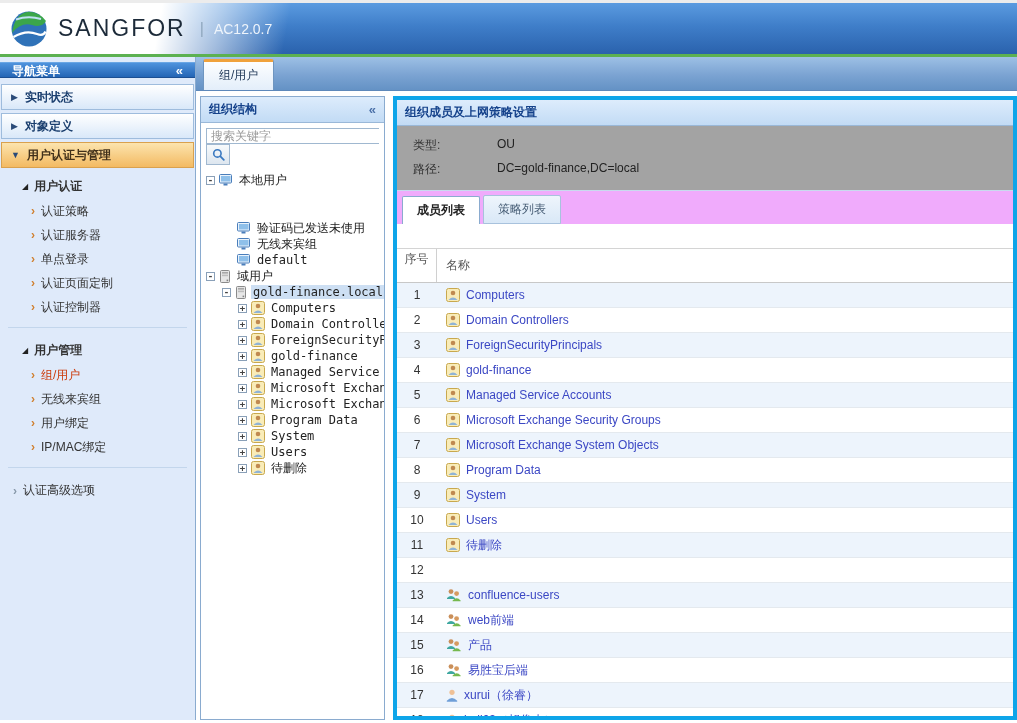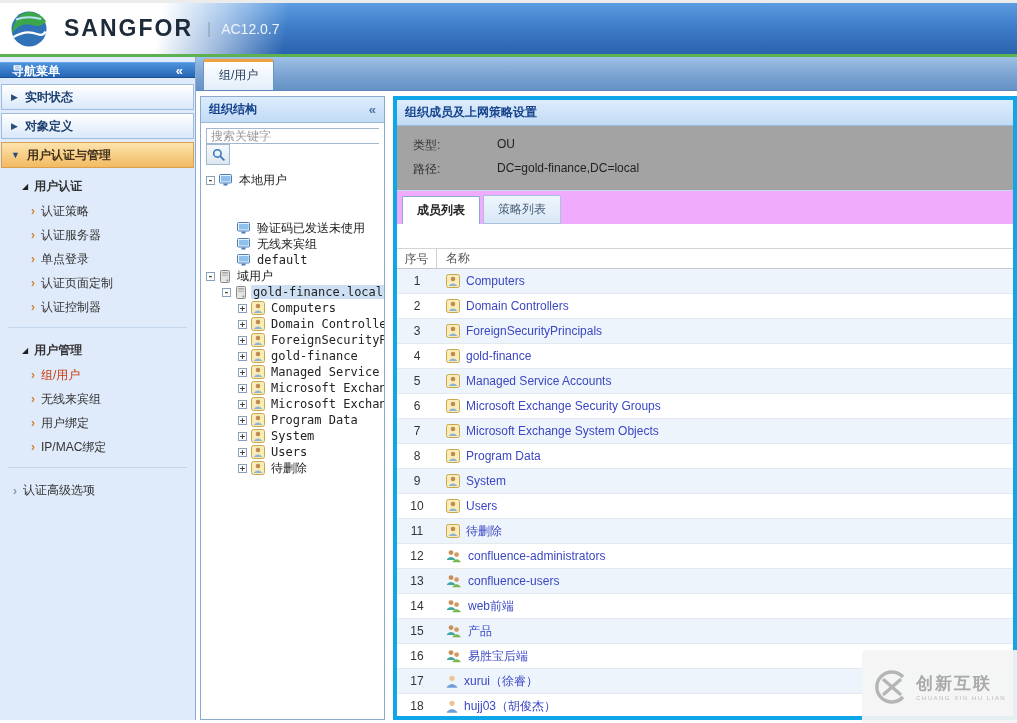--- a/index.html
+++ b/index.html
@@ -7,21 +7,21 @@
   body { font-family:"Liberation Sans","DejaVu Sans",sans-serif; font-size:12px; color:#333; }
   .page { position:relative; width:1017px; height:723px; overflow:hidden; background:#fff; }
 
   
   .app-header { position:relative; height:57px; border-top:3px solid #ececec;
     background:linear-gradient(#5b9be0 0%, #3f7ec9 45%, #2a62ad 100%);
     border-bottom:3px solid #5cb151; overflow:hidden; }
   .logo-fade { position:absolute; left:0; top:0; height:100%; width:330px;
     background:linear-gradient(100deg,#ffffff 0%,#ffffff 48%,rgba(255,255,255,.55) 66%,rgba(255,255,255,0) 86%); }
   .logo-wrap { position:relative; display:flex; align-items:center; height:100%; padding-left:10px; }
-  .brand-text { font-weight:bold; font-size:23px; letter-spacing:2px; color:#1c2a39; margin-left:16px; }
+  .brand-text { font-weight:normal; font-size:23px; letter-spacing:2px; color:#1c2a39; margin-left:10px; }
   .brand-sep { color:#8fa6bd; font-size:16px; margin:0 10px 0 14px; }
   .brand-ver { color:#eef4fb; font-size:14px; }
 
   
   .body-row { display:flex; height:663px; }
 
   
   .sidebar { width:196px; background:#dfeafa; border-right:1px solid #8aabcf; padding-top:5px; }
   .side-head { height:16px; margin:0 0 6px 0; display:flex; align-items:flex-start; justify-content:space-between;
     padding:0 12px; background:linear-gradient(#4f93dd,#2465b5); color:#fff; font-weight:bold;
@@ -81,21 +81,21 @@
   .info-box { background:#a3a3a3; border-bottom:1px solid #c8daee; padding:11px 16px 12px 16px; }
   .info-row { display:flex; margin-bottom:7px; }
   .info-row:last-child { margin-bottom:0; }
   .info-label { width:84px; color:#333; }
   .info-value { color:#222; }
   .mtabs { display:flex; align-items:flex-end; gap:3px; padding:7px 0 0 5px; height:33px; background:#f0abfc; }
   .mtab { padding:5px 14px; border:1px solid #a8c2dd; background:linear-gradient(#eef5fc,#d9e8f7);
     border-radius:2px 2px 0 0; color:#4a6078; cursor:pointer; }
   .mtab.active { background:#fff; border:1px solid #8aabcf; border-bottom:none; color:#222; font-weight:bold; }
   .table-wrap { margin-top:24px; flex:1; overflow:hidden; }
-  .thead { display:flex; height:21px; align-items:center; border-top:1px solid #d4d4d4; border-bottom:1px solid #c8c8c8; color:#555; }
+  .thead { display:flex; height:35px; align-items:center; border-top:1px solid #d4d4d4; border-bottom:1px solid #c8c8c8; color:#555; }
   .th-no { width:40px; text-align:center; border-right:1px solid #d0d0d0; height:100%; line-height:20px; }
   .th-name { flex:1; padding-left:9px; }
   .trow { display:flex; height:25px; align-items:center; border-bottom:1px solid #e4e9ee; }
   .trow.alt { background:#edf4fc; }
   .td-no { width:40px; text-align:center; color:#333; }
   .td-name { flex:1; display:flex; align-items:center; gap:6px; padding-left:9px; min-width:0; }
   .td-name .nm { color:#3b47c4; cursor:pointer; white-space:nowrap; }
 
   
   .watermark { position:absolute; right:0; bottom:0; width:155px; height:73px;
@@ -582,85 +582,74 @@
                         <rect x="0.5" y="0.5" width="13" height="13" rx="2" fill="#f9ecb8" stroke="#c8a84e"></rect>
                         <circle cx="7" cy="5" r="2.3" fill="#c08a50"></circle>
                         <path d="M2.5 12 Q7 7.2 11.5 12 Z" fill="#8fb3d6"></path>
                       </svg>
                     </span>
                     <span class="nm">待删除</span>
                   </span>
                 </div>
                 <div class="trow">
                   <span class="td-no">12</span>
+                </div>
+                <div class="trow alt">
+                  <span class="td-no">13</span>
                   <span class="td-name">
                     <span class="tree-ico">
                       <svg width="16" height="14" viewBox="0 0 16 14">
                         <circle cx="5" cy="3.6" r="2.4" fill="#c98f5a"></circle>
                         <path d="M1 10 Q5 5.8 9 10 L9 11 L1 11 Z" fill="#3fa7a0"></path>
                         <circle cx="10.6" cy="5.6" r="2.4" fill="#d69a60"></circle>
                         <path d="M6.6 12.4 Q10.6 8.2 14.6 12.4 L14.6 13.2 L6.6 13.2 Z" fill="#76b84e"></path>
                       </svg>
                     </span>
-                    <span class="nm">confluence-administrators</span>
-                  </span>
-                </div>
-                <div class="trow alt">
-                  <span class="td-no">13</span>
+                    <span class="nm">confluence-users</span>
+                  </span>
+                </div>
+                <div class="trow">
+                  <span class="td-no">14</span>
                   <span class="td-name">
                     <span class="tree-ico">
                       <svg width="16" height="14" viewBox="0 0 16 14">
                         <circle cx="5" cy="3.6" r="2.4" fill="#c98f5a"></circle>
                         <path d="M1 10 Q5 5.8 9 10 L9 11 L1 11 Z" fill="#3fa7a0"></path>
                         <circle cx="10.6" cy="5.6" r="2.4" fill="#d69a60"></circle>
                         <path d="M6.6 12.4 Q10.6 8.2 14.6 12.4 L14.6 13.2 L6.6 13.2 Z" fill="#76b84e"></path>
                       </svg>
                     </span>
-                    <span class="nm">confluence-users</span>
-                  </span>
-                </div>
-                <div class="trow">
-                  <span class="td-no">14</span>
+                    <span class="nm">web前端</span>
+                  </span>
+                </div>
+                <div class="trow alt">
+                  <span class="td-no">15</span>
                   <span class="td-name">
                     <span class="tree-ico">
                       <svg width="16" height="14" viewBox="0 0 16 14">
                         <circle cx="5" cy="3.6" r="2.4" fill="#c98f5a"></circle>
                         <path d="M1 10 Q5 5.8 9 10 L9 11 L1 11 Z" fill="#3fa7a0"></path>
                         <circle cx="10.6" cy="5.6" r="2.4" fill="#d69a60"></circle>
                         <path d="M6.6 12.4 Q10.6 8.2 14.6 12.4 L14.6 13.2 L6.6 13.2 Z" fill="#76b84e"></path>
                       </svg>
                     </span>
-                    <span class="nm">web前端</span>
-                  </span>
-                </div>
-                <div class="trow alt">
-                  <span class="td-no">15</span>
+                    <span class="nm">产品</span>
+                  </span>
+                </div>
+                <div class="trow">
+                  <span class="td-no">16</span>
                   <span class="td-name">
                     <span class="tree-ico">
                       <svg width="16" height="14" viewBox="0 0 16 14">
                         <circle cx="5" cy="3.6" r="2.4" fill="#c98f5a"></circle>
                         <path d="M1 10 Q5 5.8 9 10 L9 11 L1 11 Z" fill="#3fa7a0"></path>
                         <circle cx="10.6" cy="5.6" r="2.4" fill="#d69a60"></circle>
                         <path d="M6.6 12.4 Q10.6 8.2 14.6 12.4 L14.6 13.2 L6.6 13.2 Z" fill="#76b84e"></path>
                       </svg>
                     </span>
-                    <span class="nm">产品</span>
-                  </span>
-                </div>
-                <div class="trow">
-                  <span class="td-no">16</span>
-                  <span class="td-name">
-                    <span class="tree-ico">
-                      <svg width="16" height="14" viewBox="0 0 16 14">
-                        <circle cx="5" cy="3.6" r="2.4" fill="#c98f5a"></circle>
-                        <path d="M1 10 Q5 5.8 9 10 L9 11 L1 11 Z" fill="#3fa7a0"></path>
-                        <circle cx="10.6" cy="5.6" r="2.4" fill="#d69a60"></circle>
-                        <path d="M6.6 12.4 Q10.6 8.2 14.6 12.4 L14.6 13.2 L6.6 13.2 Z" fill="#76b84e"></path>
-                      </svg>
-                    </span>
                     <span class="nm">易胜宝后端</span>
                   </span>
                 </div>
                 <div class="trow alt">
                   <span class="td-no">17</span>
                   <span class="td-name">
                     <span class="tree-ico">
                       <svg width="12" height="13" viewBox="0 0 12 13">
                         <circle cx="6" cy="3.3" r="2.6" fill="#efc197"></circle>
                         <path d="M0.8 11.8 Q6 6.4 11.2 11.8 L11.2 12.7 L0.8 12.7 Z" fill="#6f9fd8"></path>
@@ -681,28 +670,13 @@
                     <span class="nm">hujj03（胡俊杰）</span>
                   </span>
                 </div>
               </div>
           </div>
         </div>
       </div>
     </div>
   </div>
 
-  <div class="watermark">
-    <span class="tree-ico" id="wm-logo">
-        <span class="tree-ico">
-          <svg width="36" height="36" viewBox="0 0 36 36">
-            <path d="M30 8 A15 15 0 1 0 30 28" fill="none" stroke="#b5b5b5" stroke-width="3.4"></path>
-            <line x1="11" y1="11" x2="27" y2="25" stroke="#b5b5b5" stroke-width="3.4" stroke-linecap="round"></line>
-            <line x1="27" y1="11" x2="11" y2="25" stroke="#b5b5b5" stroke-width="3.4" stroke-linecap="round"></line>
-          </svg>
-        </span>
-      </span>
-    <span class="wm-txt">
-      <div class="wm-cn">创新互联</div>
-      <div class="wm-en">CHUANG XIN HU LIAN</div>
-    </span>
-  </div>
 </div>
 
 </body></html>

